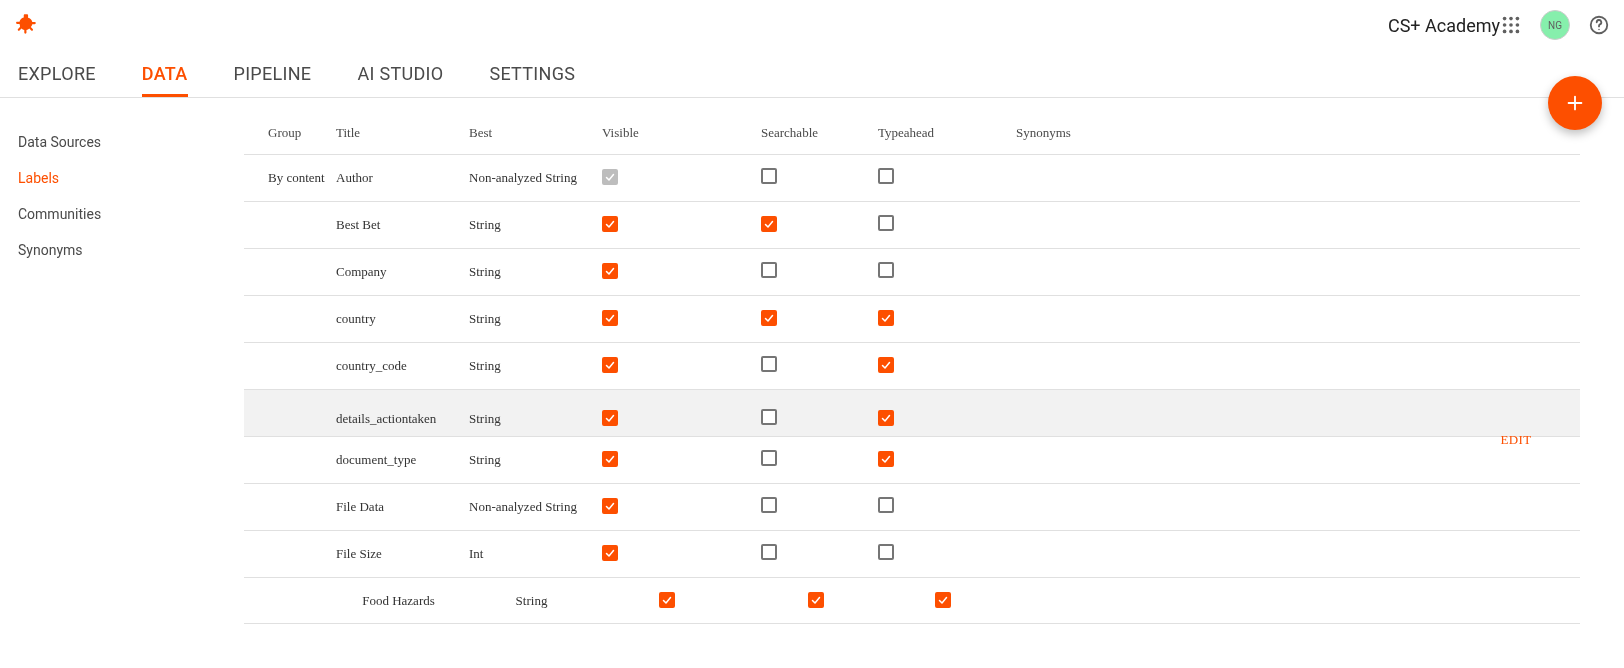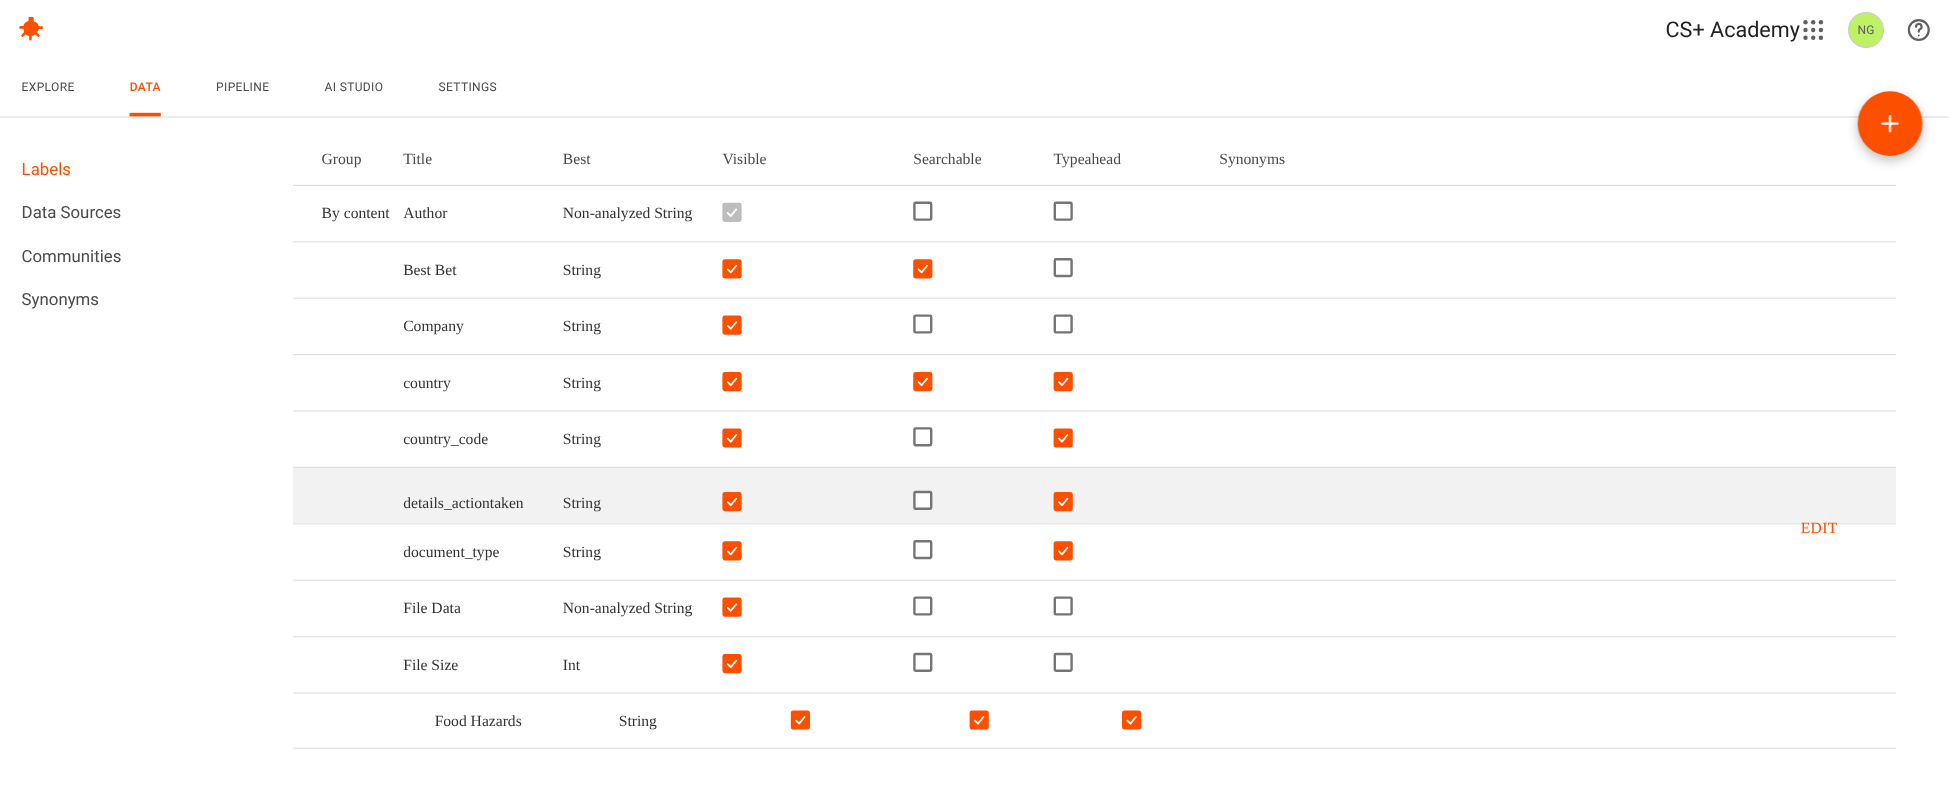--- a/index.html
+++ b/index.html
@@ -58,33 +58,33 @@
   }
   .icon-btn svg { width: 22px; height: 22px; }
   .avatar {
     width: 30px; height: 30px;
     border-radius: 50%;
     border: 1px solid #ccc;
     display: flex; align-items: center; justify-content: center;
     font-size: 10px;
     color: #606060;
     cursor: pointer;
-    background: #bef264;
+    background: #86efac;
   }
   .tabs {
     display: flex;
     gap: 46px;
     padding: 0 18px;
     border-bottom: 1px solid var(--border);
     height: 48px;
     align-items: stretch;
   }
   .tab {
     display: flex; align-items: center;
-    font-size: 10px;
+    font-size: 18px;
     letter-spacing: 0.3px;
     color: var(--text-muted);
     text-transform: uppercase;
     cursor: pointer;
     border-bottom: 3px solid transparent;
     padding-top: 3px;
   }
   .tab.active {
     color: var(--accent);
     border-bottom-color: var(--accent);
@@ -230,22 +230,22 @@
 <div class="tabs">
     <div class="tab">EXPLORE</div>
     <div class="tab active">DATA</div>
     <div class="tab">PIPELINE</div>
     <div class="tab">AI STUDIO</div>
     <div class="tab">SETTINGS</div>
   </div>
 
 <div class="content">
   <div class="sidenav">
+      <div class="sidenav-item">Data Sources</div>
       <div class="sidenav-item active">Labels</div>
-      <div class="sidenav-item">Data Sources</div>
       <div class="sidenav-item">Communities</div>
       <div class="sidenav-item">Synonyms</div>
     </div>
   <div class="main">
     <div class="table-header">
       <div class="cell-group">Group</div>
       <div class="cell-title">Title</div>
       <div class="cell-type">Best</div>
       <div class="cell-visible">Visible</div>
       <div class="cell-searchable">Searchable</div>

